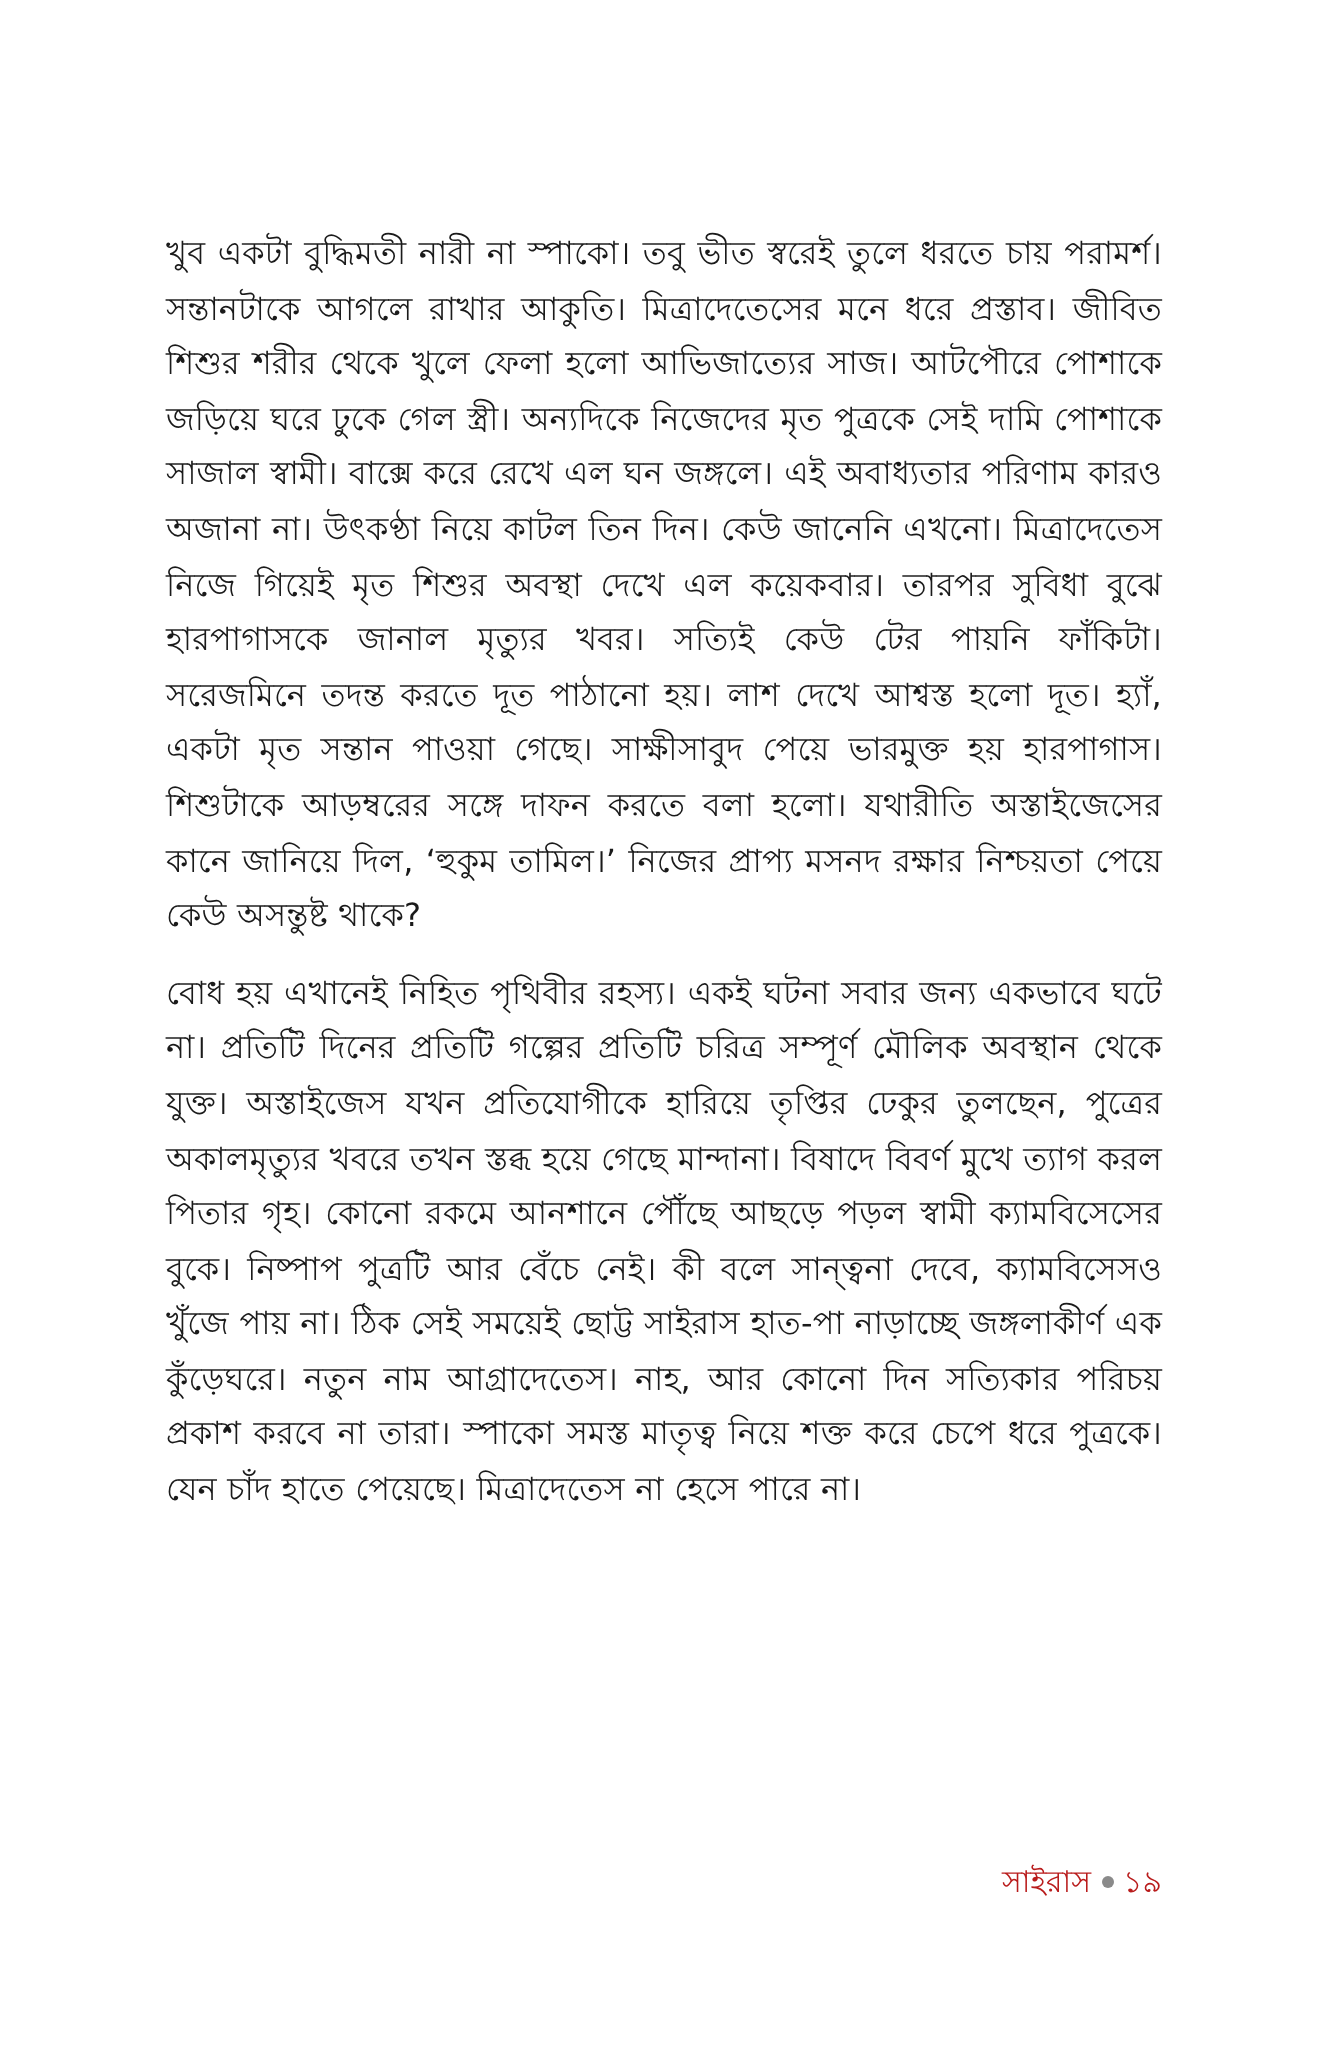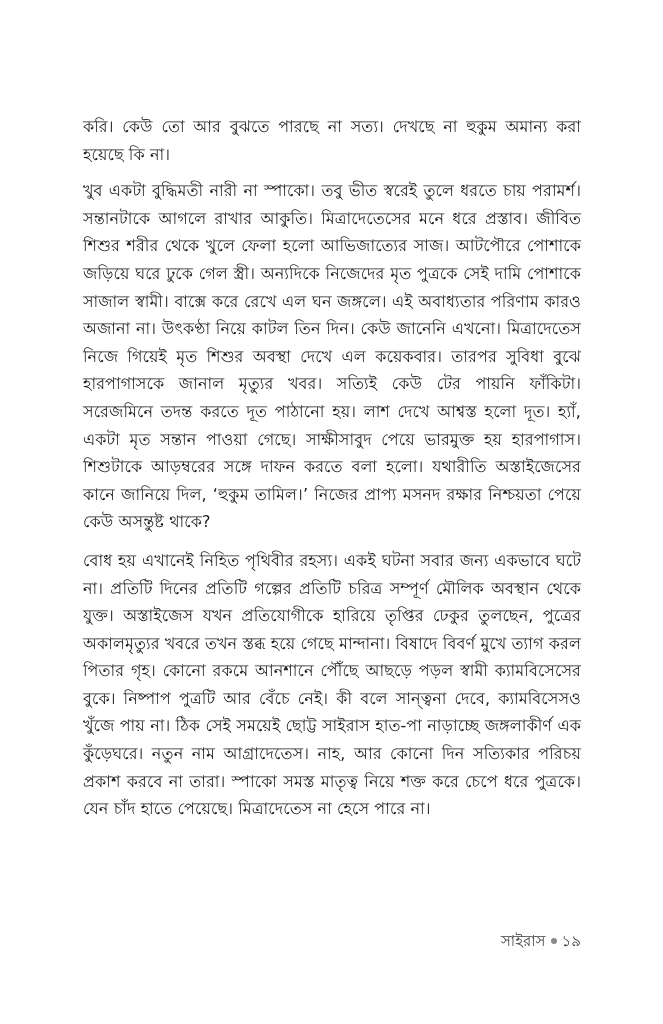--- a/index.html
+++ b/index.html
@@ -30,37 +30,36 @@
       letter-spacing: 0.1px;
     }
     .para.p2 { margin-bottom: 11px; }
     .footer {
       position: absolute;
       left: 440px;
       top: 929px;
       width: 141px;
       text-align: right;
       font-size: 15px;
-      color: #404040;
+      color: #b91c1c;
       white-space: nowrap;
     }
     .footer .dot {
       display: inline-block;
       width: 6px;
       height: 6px;
       border-radius: 50%;
       background: #8a8a8a;
       vertical-align: middle;
       margin: 0 5px 2px 5px;
     }
   </style>
 </head>
 <body>
 
 <div class="page">
-  <p class="para p1">করি। কেউ তো আর বুঝতে পারছে না সত্য। দেখছে না হুকুম অমান্য করা হয়েছে কি না।</p>
   <p class="para p2">খুব একটা বুদ্ধিমতী নারী না স্পাকো। তবু ভীত স্বরেই তুলে ধরতে চায় পরামর্শ। সন্তানটাকে আগলে রাখার আকুতি। মিত্রাদেতেসের মনে ধরে প্রস্তাব। জীবিত শিশুর শরীর থেকে খুলে ফেলা হলো আভিজাত্যের সাজ। আটপৌরে পোশাকে জড়িয়ে ঘরে ঢুকে গেল স্ত্রী। অন্যদিকে নিজেদের মৃত পুত্রকে সেই দামি পোশাকে সাজাল স্বামী। বাক্সে করে রেখে এল ঘন জঙ্গলে। এই অবাধ্যতার পরিণাম কারও অজানা না। উৎকণ্ঠা নিয়ে কাটল তিন দিন। কেউ জানেনি এখনো। মিত্রাদেতেস নিজে গিয়েই মৃত শিশুর অবস্থা দেখে এল কয়েকবার। তারপর সুবিধা বুঝে হারপাগাসকে জানাল মৃত্যুর খবর। সত্যিই কেউ টের পায়নি ফাঁকিটা। সরেজমিনে তদন্ত করতে দূত পাঠানো হয়। লাশ দেখে আশ্বস্ত হলো দূত। হ্যাঁ, একটা মৃত সন্তান পাওয়া গেছে। সাক্ষীসাবুদ পেয়ে ভারমুক্ত হয় হারপাগাস। শিশুটাকে আড়ম্বরের সঙ্গে দাফন করতে বলা হলো। যথারীতি অস্তাইজেসের কানে জানিয়ে দিল, ‘হুকুম তামিল।’ নিজের প্রাপ্য মসনদ রক্ষার নিশ্চয়তা পেয়ে কেউ অসন্তুষ্ট থাকে?</p>
   <p class="para p3">বোধ হয় এখানেই নিহিত পৃথিবীর রহস্য। একই ঘটনা সবার জন্য একভাবে ঘটে না। প্রতিটি দিনের প্রতিটি গল্পের প্রতিটি চরিত্র সম্পূর্ণ মৌলিক অবস্থান থেকে যুক্ত। অস্তাইজেস যখন প্রতিযোগীকে হারিয়ে তৃপ্তির ঢেকুর তুলছেন, পুত্রের অকালমৃত্যুর খবরে তখন স্তব্ধ হয়ে গেছে মান্দানা। বিষাদে বিবর্ণ মুখে ত্যাগ করল পিতার গৃহ। কোনো রকমে আনশানে পৌঁছে আছড়ে পড়ল স্বামী ক্যামবিসেসের বুকে। নিষ্পাপ পুত্রটি আর বেঁচে নেই। কী বলে সান্ত্বনা দেবে, ক্যামবিসেসও খুঁজে পায় না। ঠিক সেই সময়েই ছোট্ট সাইরাস হাত-পা নাড়াচ্ছে জঙ্গলাকীর্ণ এক কুঁড়েঘরে। নতুন নাম আগ্রাদেতেস। নাহ, আর কোনো দিন সত্যিকার পরিচয় প্রকাশ করবে না তারা। স্পাকো সমস্ত মাতৃত্ব নিয়ে শক্ত করে চেপে ধরে পুত্রকে। যেন চাঁদ হাতে পেয়েছে। মিত্রাদেতেস না হেসে পারে না।</p>
 </div>
 
 <div class="footer">
   <span>সাইরাস</span><span class="dot"></span><span>১৯</span>
 </div>
 
 </body></html>

